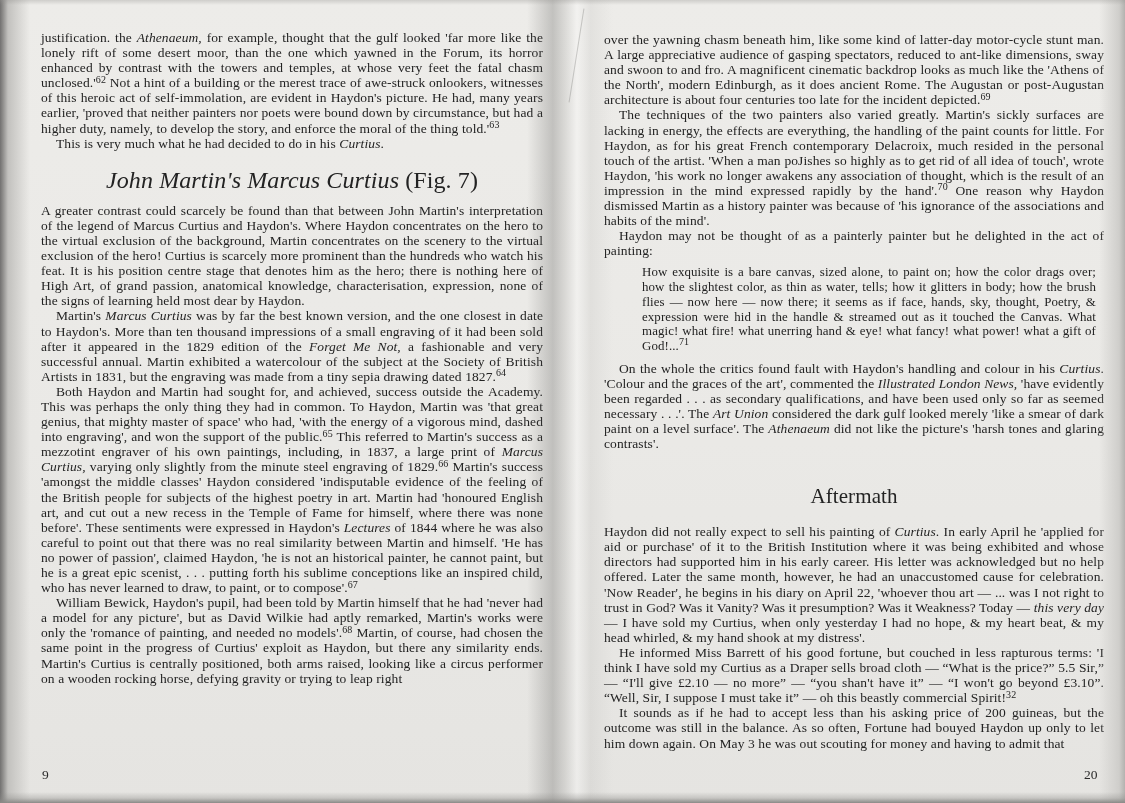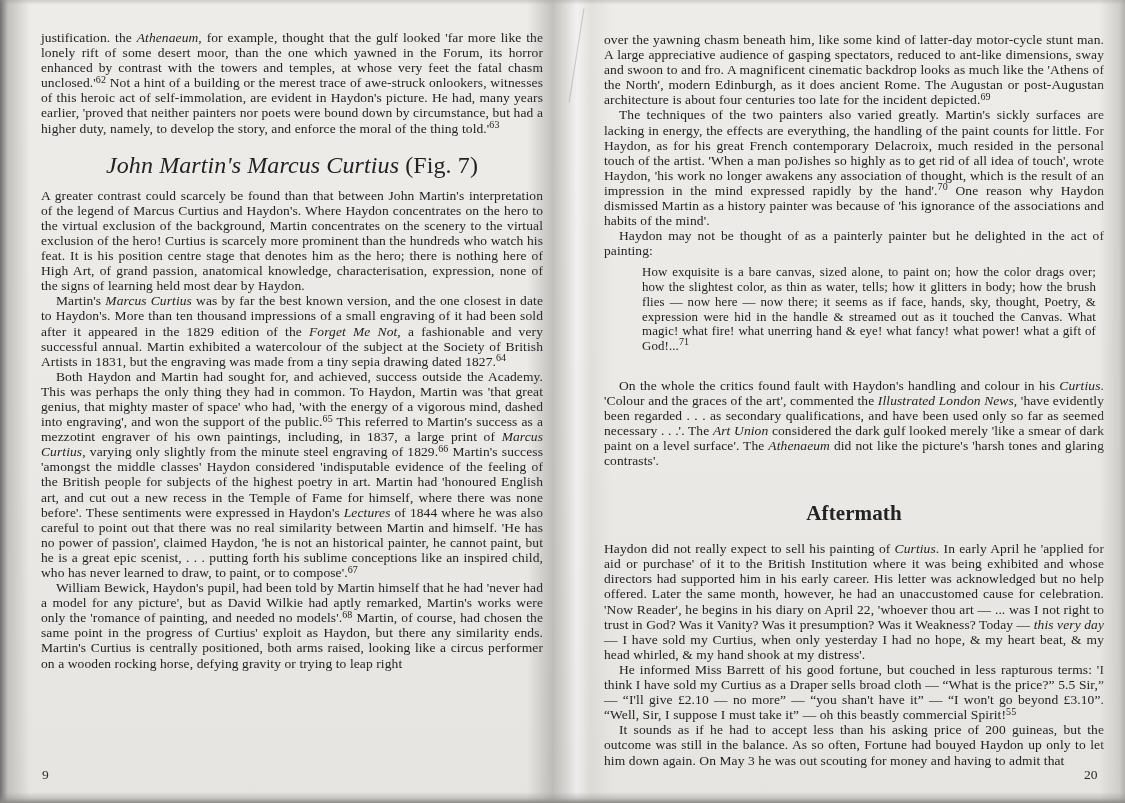--- a/index.html
+++ b/index.html
@@ -40,52 +40,53 @@
   .page-text.left{left:41px;}
   .page-text.right{left:604px;top:32px;width:500px;}
   .page-text p{margin:0;}
   .para.indent{text-indent:15px;}
   .chapter-heading{
     text-align:center;font-size:24px;line-height:25px;
     margin:17px 0 10px 0;text-indent:0;
   }
   .section-heading{
     text-align:center;font-size:21px;line-height:26px;
-    margin:32px 0 15px 0;text-indent:0;font-style:normal;font-weight:bold;
+    margin:32px 0 15px 0;text-indent:0;font-style:normal;
   }
   .quote{
-    margin:7px 8px 24px 38px;
+    margin:7px 8px 7px 38px;
     font-size:12.9px;line-height:14.7px;text-align:justify;
   }
   sup{font-size:10px;line-height:0;vertical-align:baseline;position:relative;top:-0.45em;}
   .page-number{position:absolute;font-size:13.5px;color:#2a2a2a;}
   .page-number.left{left:42px;top:767px;}
   .page-number.right{left:1084px;top:767px;}
 </style>
 </head>
 <body>
 
 <div class="book-spread">
   <div class="page-text left">
       <p class="para"><span>justification. the </span><i>Athenaeum,</i><span> for example, thought that the gulf looked 'far more like the lonely rift of some desert moor, than the one which yawned in the Forum, its horror enhanced by contrast with the towers and temples, at whose very feet the fatal chasm unclosed.'</span><sup>62</sup><span> Not a hint of a building or the merest trace of awe-struck onlookers, witnesses of this heroic act of self-immolation, are evident in Haydon's picture. He had, many years earlier, 'proved that neither painters nor poets were bound down by circumstance, but had a higher duty, namely, to develop the story, and enforce the moral of the thing told.'</span><sup>63</sup></p>
+      <p class="para indent"><span>This is very much what he had decided to do in his </span><i>Curtius</i><span>.</span></p>
       <div class="chapter-heading"><i>John Martin's Marcus Curtius</i><span> (Fig. 7)</span></div>
       <p class="para"><span>A greater contrast could scarcely be found than that between John Martin's interpretation of the legend of Marcus Curtius and Haydon's. Where Haydon concentrates on the hero to the virtual exclusion of the background, Martin concentrates on the scenery to the virtual exclusion of the hero! Curtius is scarcely more prominent than the hundreds who watch his feat. It is his position centre stage that denotes him as the hero; there is nothing here of High Art, of grand passion, anatomical knowledge, characterisation, expression, none of the signs of learning held most dear by Haydon.</span></p>
       <p class="para indent"><span>Martin's </span><i>Marcus Curtius</i><span> was by far the best known version, and the one closest in date to Haydon's. More than ten thousand impressions of a small engraving of it had been sold after it appeared in the 1829 edition of the </span><i>Forget Me Not,</i><span> a fashionable and very successful annual. Martin exhibited a watercolour of the subject at the Society of British Artists in 1831, but the engraving was made from a tiny sepia drawing dated 1827.</span><sup>64</sup></p>
       <p class="para indent"><span>Both Haydon and Martin had sought for, and achieved, success outside the Academy. This was perhaps the only thing they had in common. To Haydon, Martin was 'that great genius, that mighty master of space' who had, 'with the energy of a vigorous mind, dashed into engraving', and won the support of the public.</span><sup>65</sup><span> This referred to Martin's success as a mezzotint engraver of his own paintings, including, in 1837, a large print of </span><i>Marcus Curtius,</i><span> varying only slightly from the minute steel engraving of 1829.</span><sup>66</sup><span> Martin's success 'amongst the middle classes' Haydon considered 'indisputable evidence of the feeling of the British people for subjects of the highest poetry in art. Martin had 'honoured English art, and cut out a new recess in the Temple of Fame for himself, where there was none before'. These sentiments were expressed in Haydon's </span><i>Lectures</i><span> of 1844 where he was also careful to point out that there was no real similarity between Martin and himself. 'He has no power of passion', claimed Haydon, 'he is not an historical painter, he cannot paint, but he is a great epic scenist, . . . putting forth his sublime conceptions like an inspired child, who has never learned to draw, to paint, or to compose'.</span><sup>67</sup></p>
       <p class="para indent"><span>William Bewick, Haydon's pupil, had been told by Martin himself that he had 'never had a model for any picture', but as David Wilkie had aptly remarked, Martin's works were only the 'romance of painting, and needed no models'.</span><sup>68</sup><span> Martin, of course, had chosen the same point in the progress of Curtius' exploit as Haydon, but there any similarity ends. Martin's Curtius is centrally positioned, both arms raised, looking like a circus performer on a wooden rocking horse, defying gravity or trying to leap right</span></p>
     </div>
   <div class="page-text right">
       <p class="para"><span>over the yawning chasm beneath him, like some kind of latter-day motor-cycle stunt man. A large appreciative audience of gasping spectators, reduced to ant-like dimensions, sway and swoon to and fro. A magnificent cinematic backdrop looks as much like the 'Athens of the North', modern Edinburgh, as it does ancient Rome. The Augustan or post-Augustan architecture is about four centuries too late for the incident depicted.</span><sup>69</sup></p>
       <p class="para indent"><span>The techniques of the two painters also varied greatly. Martin's sickly surfaces are lacking in energy, the effects are everything, the handling of the paint counts for little. For Haydon, as for his great French contemporary Delacroix, much resided in the personal touch of the artist. 'When a man poJishes so highly as to get rid of all idea of touch', wrote Haydon, 'his work no longer awakens any association of thought, which is the result of an impression in the mind expressed rapidly by the hand'.</span><sup>70</sup><span> One reason why Haydon dismissed Martin as a history painter was because of 'his ignorance of the associations and habits of the mind'.</span></p>
       <p class="para indent"><span>Haydon may not be thought of as a painterly painter but he delighted in the act of painting:</span></p>
       <div class="quote"><span>How exquisite is a bare canvas, sized alone, to paint on; how the color drags over; how the slightest color, as thin as water, tells; how it glitters in body; how the brush flies — now here — now there; it seems as if face, hands, sky, thought, Poetry, &amp; expression were hid in the handle &amp; streamed out as it touched the Canvas. What magic! what fire! what unerring hand &amp; eye! what fancy! what power! what a gift of God!...</span><sup>71</sup></div>
       <p class="para indent"><span>On the whole the critics found fault with Haydon's handling and colour in his </span><i>Curtius</i><span>. 'Colour and the graces of the art', commented the </span><i>Illustrated London News,</i><span> 'have evidently been regarded . . . as secondary qualifications, and have been used only so far as seemed necessary . . .'. The </span><i>Art Union</i><span> considered the dark gulf looked merely 'like a smear of dark paint on a level surface'. The </span><i>Athenaeum</i><span> did not like the picture's 'harsh tones and glaring contrasts'.</span></p>
       <div class="section-heading"><span>Aftermath</span></div>
       <p class="para"><span>Haydon did not really expect to sell his painting of </span><i>Curtius</i><span>. In early April he 'applied for aid or purchase' of it to the British Institution where it was being exhibited and whose directors had supported him in his early career. His letter was acknowledged but no help offered. Later the same month, however, he had an unaccustomed cause for celebration. 'Now Reader', he begins in his diary on April 22, 'whoever thou art — ... was I not right to trust in God? Was it Vanity? Was it presumption? Was it Weakness? Today — </span><i>this very day</i><span> — I have sold my Curtius, when only yesterday I had no hope, &amp; my heart beat, &amp; my head whirled, &amp; my hand shook at my distress'.</span></p>
-      <p class="para indent"><span>He informed Miss Barrett of his good fortune, but couched in less rapturous terms: 'I think I have sold my Curtius as a Draper sells broad cloth — “What is the price?” 5.5 Sir,” — “I'll give £2.10 — no more” — “you shan't have it” — “I won't go beyond £3.10”. “Well, Sir, I suppose I must take it” — oh this beastly commercial Spirit!</span><sup>55</sup></p>
+      <p class="para indent"><span>He informed Miss Barrett of his good fortune, but couched in less rapturous terms: 'I think I have sold my Curtius as a Draper sells broad cloth — “What is the price?” 5.5 Sir,” — “I'll give £2.10 — no more” — “you shan't have it” — “I won't go beyond £3.10”. “Well, Sir, I suppose I must take it” — oh this beastly commercial Spirit!</span><sup>32</sup></p>
       <p class="para indent"><span>It sounds as if he had to accept less than his asking price of 200 guineas, but the outcome was still in the balance. As so often, Fortune had bouyed Haydon up only to let him down again. On May 3 he was out scouting for money and having to admit that</span></p>
     </div>
 
   <div class="page-number left">9</div>
   <div class="page-number right">20</div>
 
   <div class="gutter-shadow"></div>
   <div class="curl-hair"></div>
   <div class="book-edge-left"></div>
   <div class="book-edge-right"></div>

